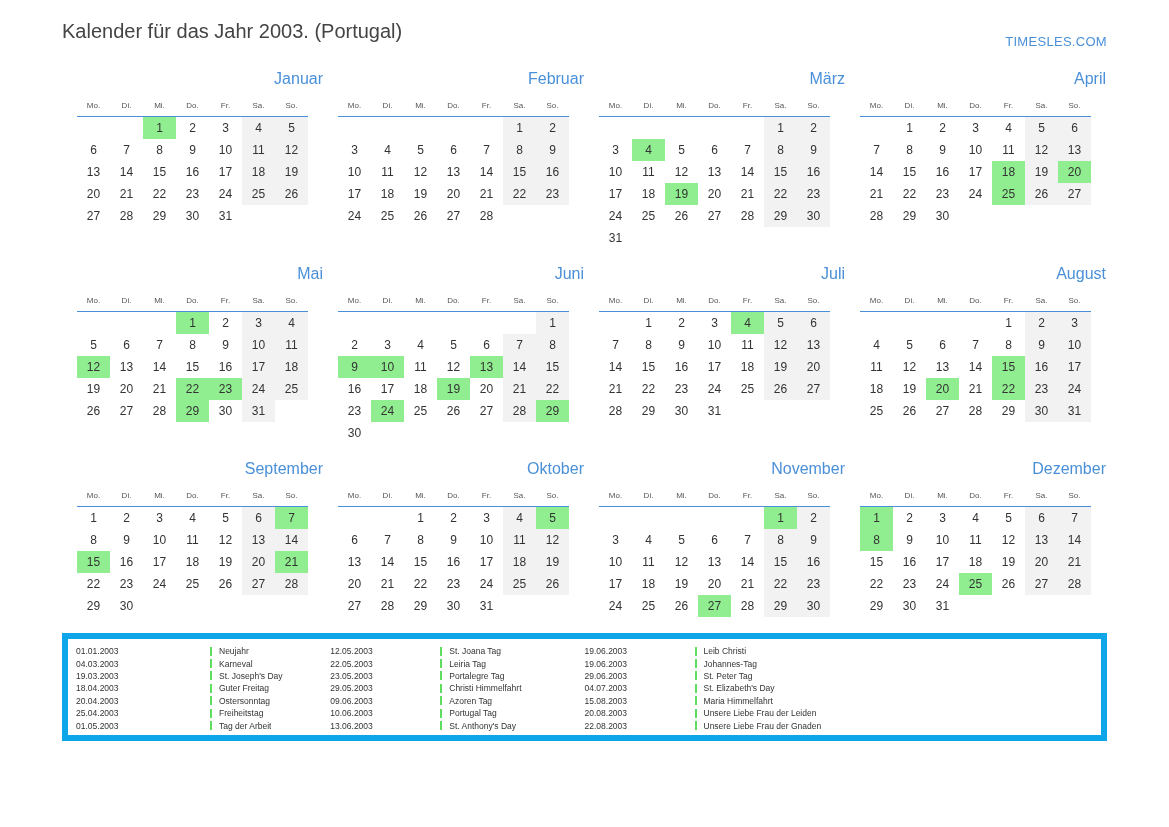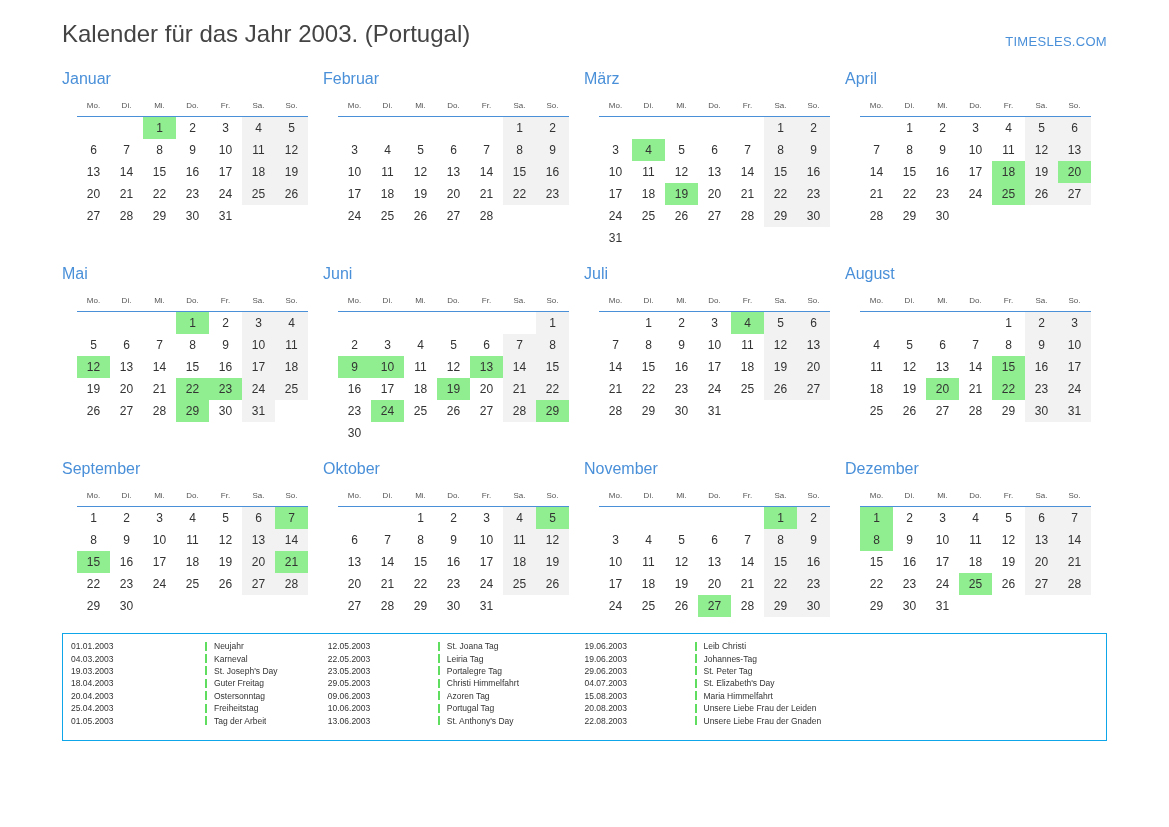--- a/index.html
+++ b/index.html
@@ -5,35 +5,35 @@
   html,body{margin:0;padding:0;}
   body{
     width:1169px;height:827px;background:#ffffff;
     font-family:"Liberation Sans", sans-serif;
     color:#333333;
     -webkit-font-smoothing:antialiased;
   }
   .page{position:relative;width:1169px;height:827px;}
   .title{
     position:absolute;left:62px;top:20px;
-    font-size:24px;color:#444444;font-weight:normal;
+    font-size:20px;color:#444444;font-weight:normal;
   }
   .brand{
     position:absolute;right:62px;top:34px;
     font-size:13px;color:#4a90d9;letter-spacing:.3px;
   }
   .grid{
     position:absolute;left:62px;top:62px;width:1045px;
   }
   .row{display:flex;}
   .month{
     width:261px;box-sizing:border-box;padding:0 0 0 0;
   }
   .month-name{
-    text-align:left;font-size:16px;color:#4a90d9;
+    text-align:right;font-size:16px;color:#4a90d9;
     margin:8px 0 10px 0;
   }
   table.cal{
     border-collapse:collapse;margin:8px auto;
     table-layout:fixed;
   }
   table.cal th{
     font-size:8px;font-weight:normal;color:#555555;
     text-align:center;width:33px;height:14px;
     padding:0;border:none;
@@ -44,21 +44,21 @@
   }
   table.cal td{
     font-size:12px;color:#333333;text-align:center;
     width:33px;height:22px;padding:0;border:none;
   }
   td.wk{background:#f2f2f2;}
   td.hol{background:#90ee90;}
   td.empty{background:transparent;}
   .legend{
     position:absolute;left:62px;top:633px;width:1045px;height:108px;
-    border:1px solid #0ea5e9;box-sizing:border-box;
+    border:6px solid #0ea5e9;box-sizing:border-box;
     padding:6px 8px 6px 8px;
   }
   .legend-cols{display:flex;width:100%;height:100%;}
   .legend-col{width:25%;box-sizing:border-box;padding-right:6px;}
   .leg-row{display:flex;align-items:center;height:12.4px;}
   .leg-date{
     font-size:8.5px;color:#333333;width:74px;flex:0 0 74px;
   }
   .leg-bar{
     width:2px;height:9px;background:#5fdd5f;margin:0 7px 0 36px;flex:0 0 2px;

